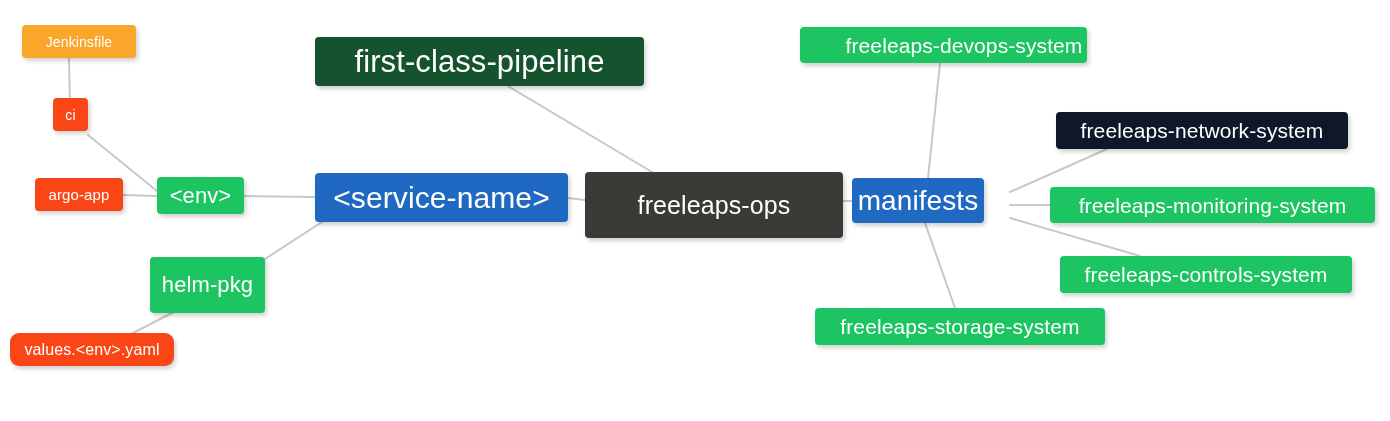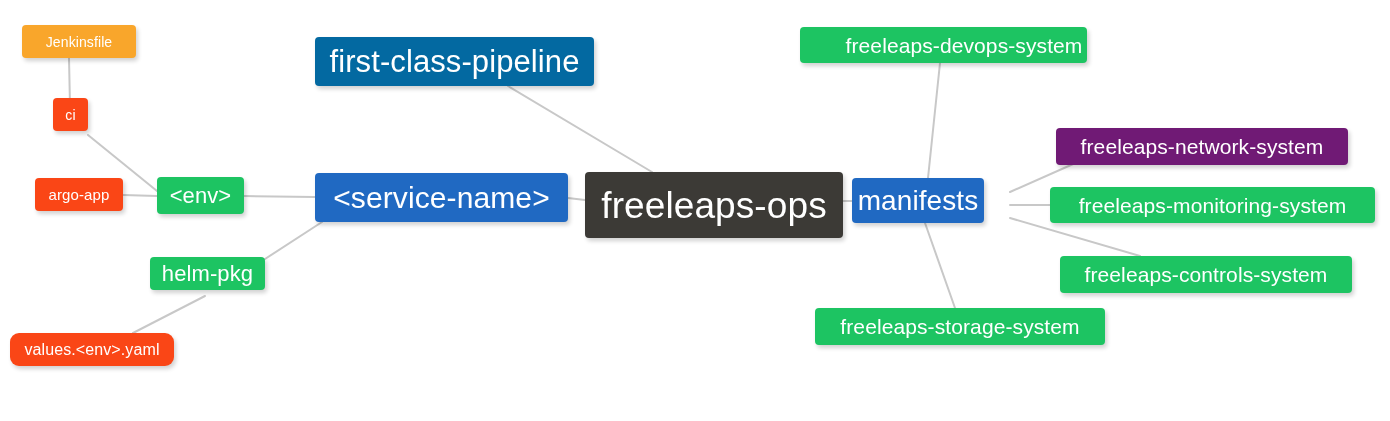--- a/index.html
+++ b/index.html
@@ -82,39 +82,39 @@
       </div>
       <div class="node" style="left: 35px; top: 178px; width: 88px; height: 33px; background: rgb(250, 70, 22); font-size: 15px;">
         <span class="node-label">argo-app</span>
       </div>
       <div class="node" style="left: 10px; top: 333px; width: 164px; height: 33px; background: rgb(250, 70, 22); font-size: 16px; border-radius: 9px;">
         <span class="node-label">values.&lt;env&gt;.yaml</span>
       </div>
       <div class="node" style="left: 157px; top: 177px; width: 87px; height: 37px; background: rgb(29, 196, 98); font-size: 22px;">
         <span class="node-label">&lt;env&gt;</span>
       </div>
-      <div class="node" style="left: 150px; top: 257px; width: 115px; height: 33px; background: rgb(29, 196, 98); font-size: 22px;">
+      <div class="node" style="left: 150px; top: 257px; width: 115px; height: 56px; background: rgb(29, 196, 98); font-size: 22px;">
         <span class="node-label">helm-pkg</span>
       </div>
-      <div class="node" style="left: 315px; top: 37px; width: 279px; height: 49px; background: #0369a1; font-size: 31px;">
+      <div class="node" style="left: 315px; top: 37px; width: 329px; height: 49px; background: #14532d; font-size: 31px;">
         <span class="node-label">first-class-pipeline</span>
       </div>
       <div class="node" style="left: 315px; top: 173px; width: 253px; height: 49px; background: rgb(32, 105, 194); font-size: 30px;">
         <span class="node-label">&lt;service-name&gt;</span>
       </div>
-      <div class="node" style="left: 585px; top: 172px; width: 258px; height: 66px; background: rgb(60, 58, 54); font-size: 37px;">
+      <div class="node" style="left: 585px; top: 172px; width: 258px; height: 66px; background: rgb(60, 58, 54); font-size: 25px;">
         <span class="node-label">freeleaps-ops</span>
       </div>
       <div class="node" style="left: 852px; top: 178px; width: 132px; height: 45px; background: rgb(32, 105, 194); font-size: 28px;">
         <span class="node-label">manifests</span>
       </div>
       <div class="node" style="left: 800px; top: 27px; width: 287px; height: 36px; background: rgb(29, 196, 98); font-size: 21px; padding-left: 41px;">
         <span class="node-label">freeleaps-devops-system</span>
       </div>
-      <div class="node" style="left: 1056px; top: 112px; width: 292px; height: 37px; background: #701a75; font-size: 21px; margin-top: 16px;">
+      <div class="node" style="left: 1056px; top: 112px; width: 292px; height: 37px; background: #0f172a; font-size: 21px;">
         <span class="node-label">freeleaps-network-system</span>
       </div>
       <div class="node" style="left: 1050px; top: 187px; width: 325px; height: 36px; background: rgb(29, 196, 98); font-size: 21px;">
         <span class="node-label">freeleaps-monitoring-system</span>
       </div>
       <div class="node" style="left: 1060px; top: 256px; width: 292px; height: 37px; background: rgb(29, 196, 98); font-size: 21px;">
         <span class="node-label">freeleaps-controls-system</span>
       </div>
       <div class="node" style="left: 815px; top: 308px; width: 290px; height: 37px; background: rgb(29, 196, 98); font-size: 21px;">
         <span class="node-label">freeleaps-storage-system</span>

